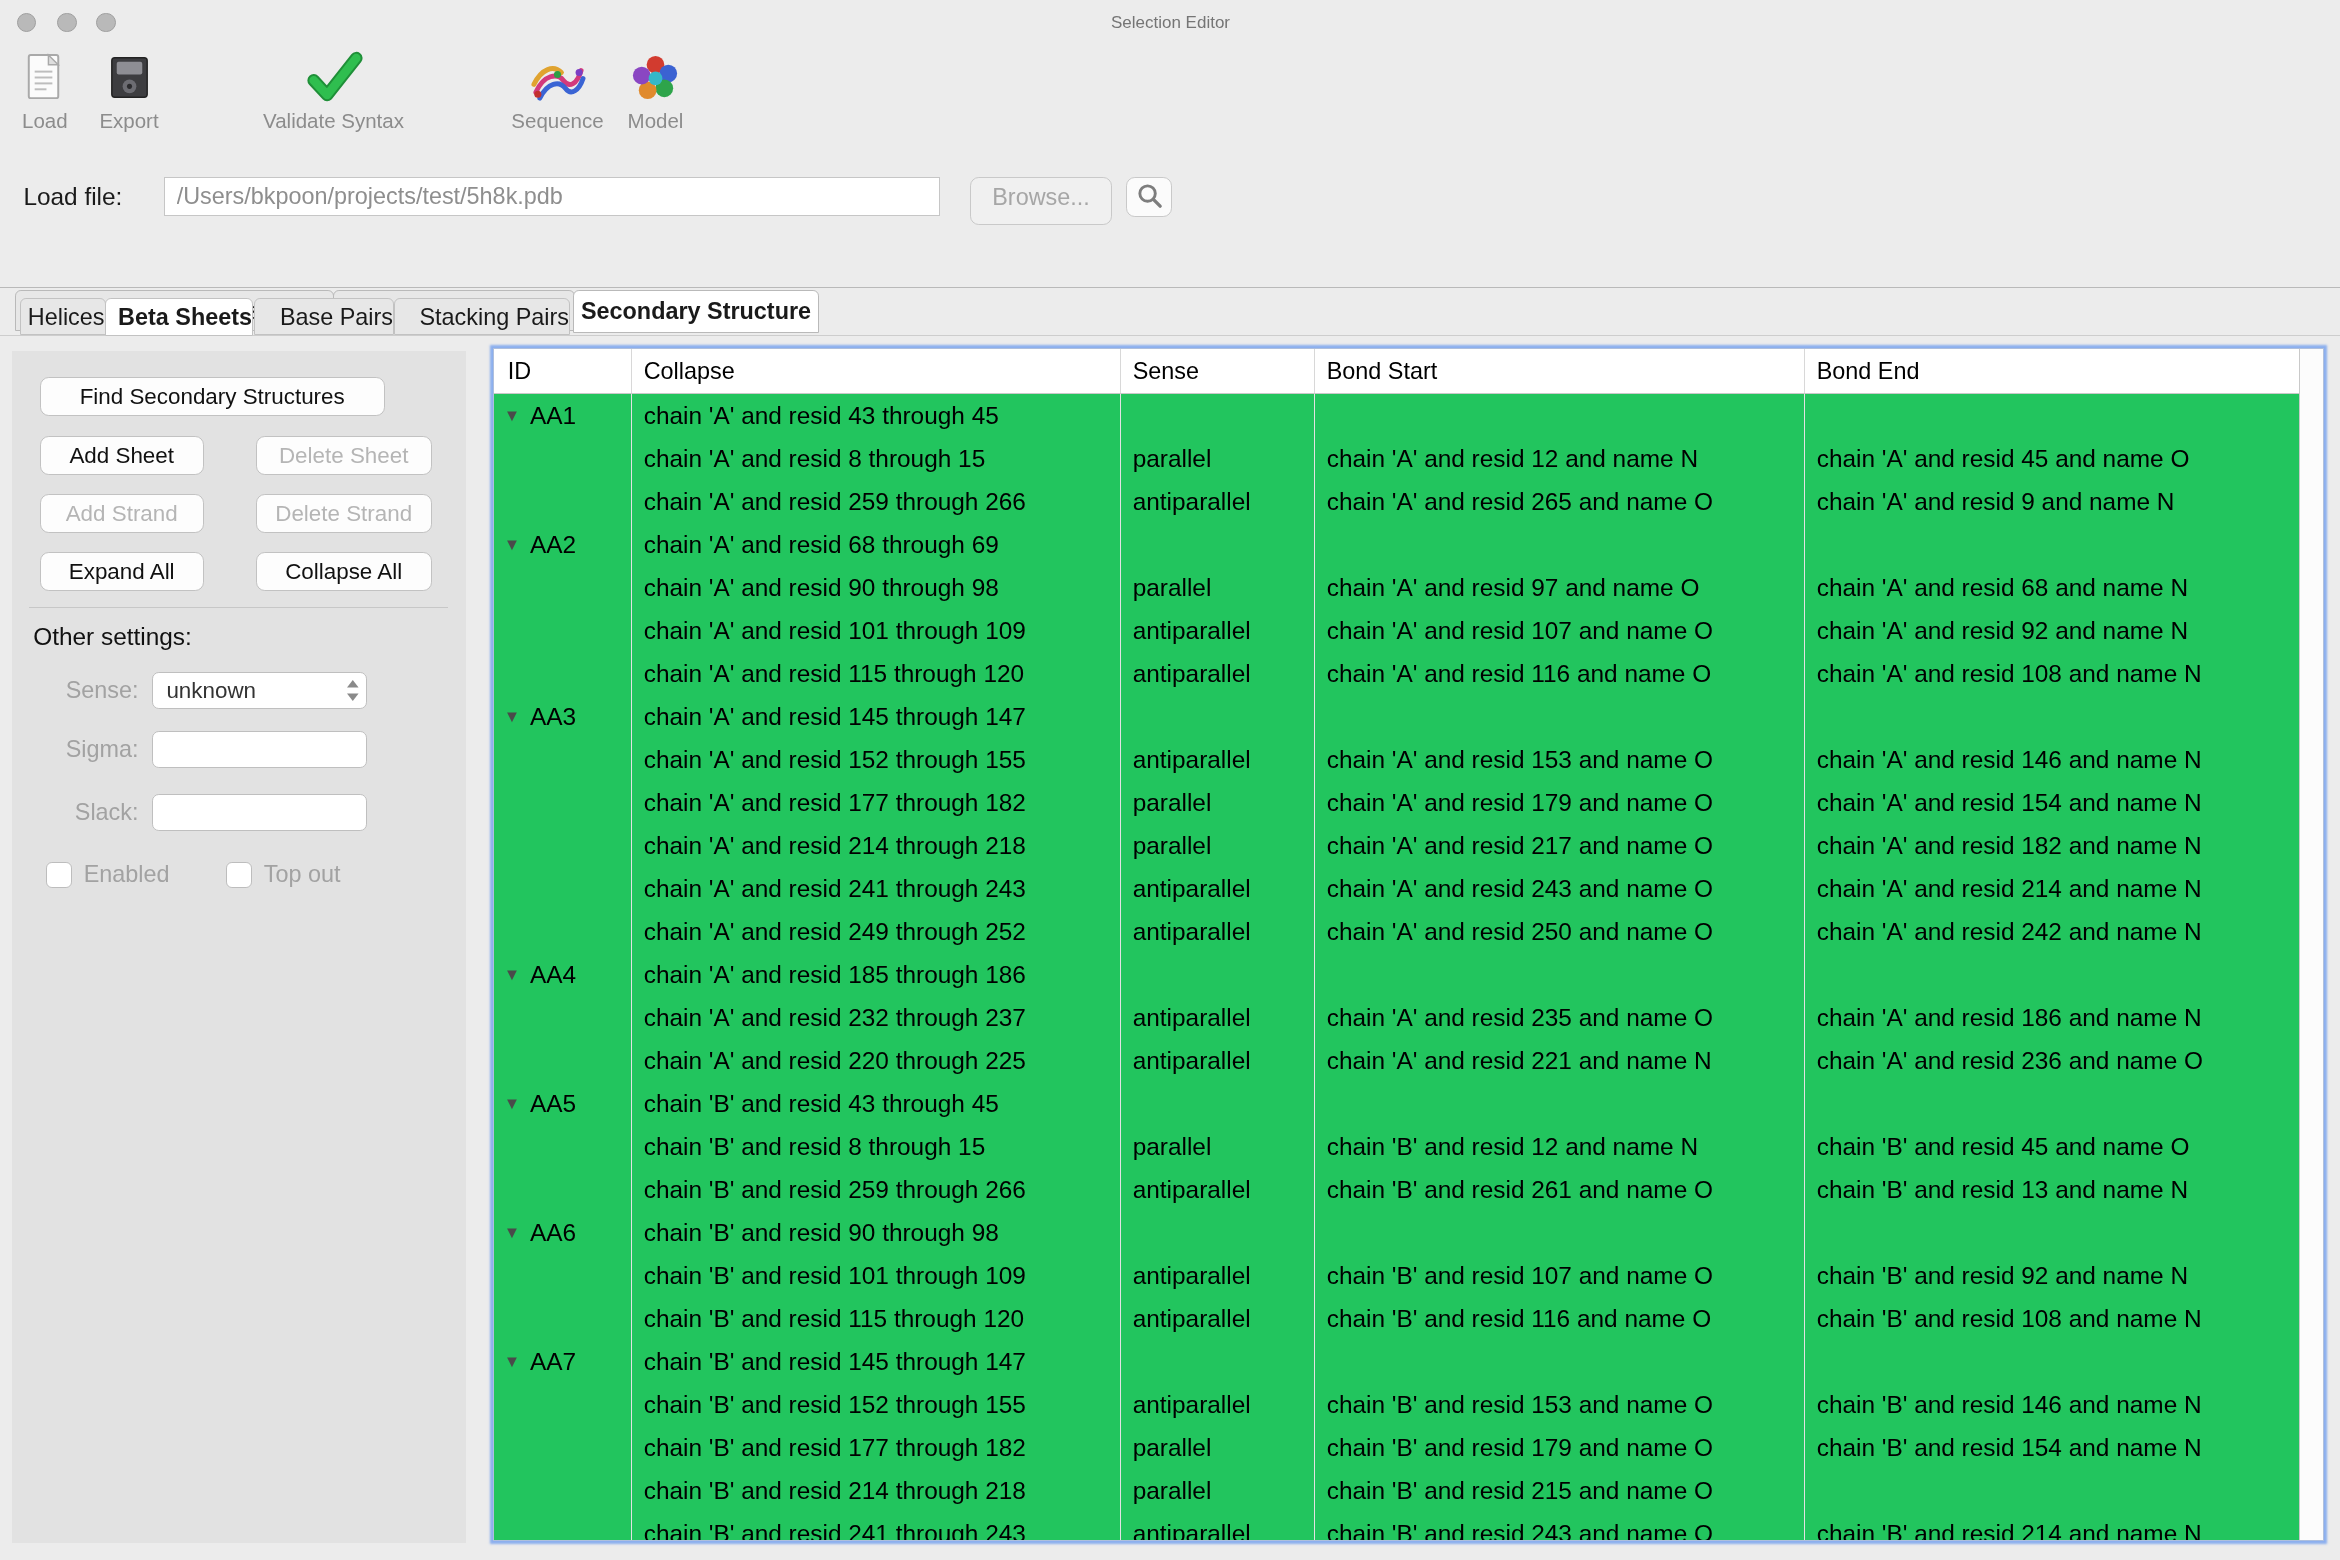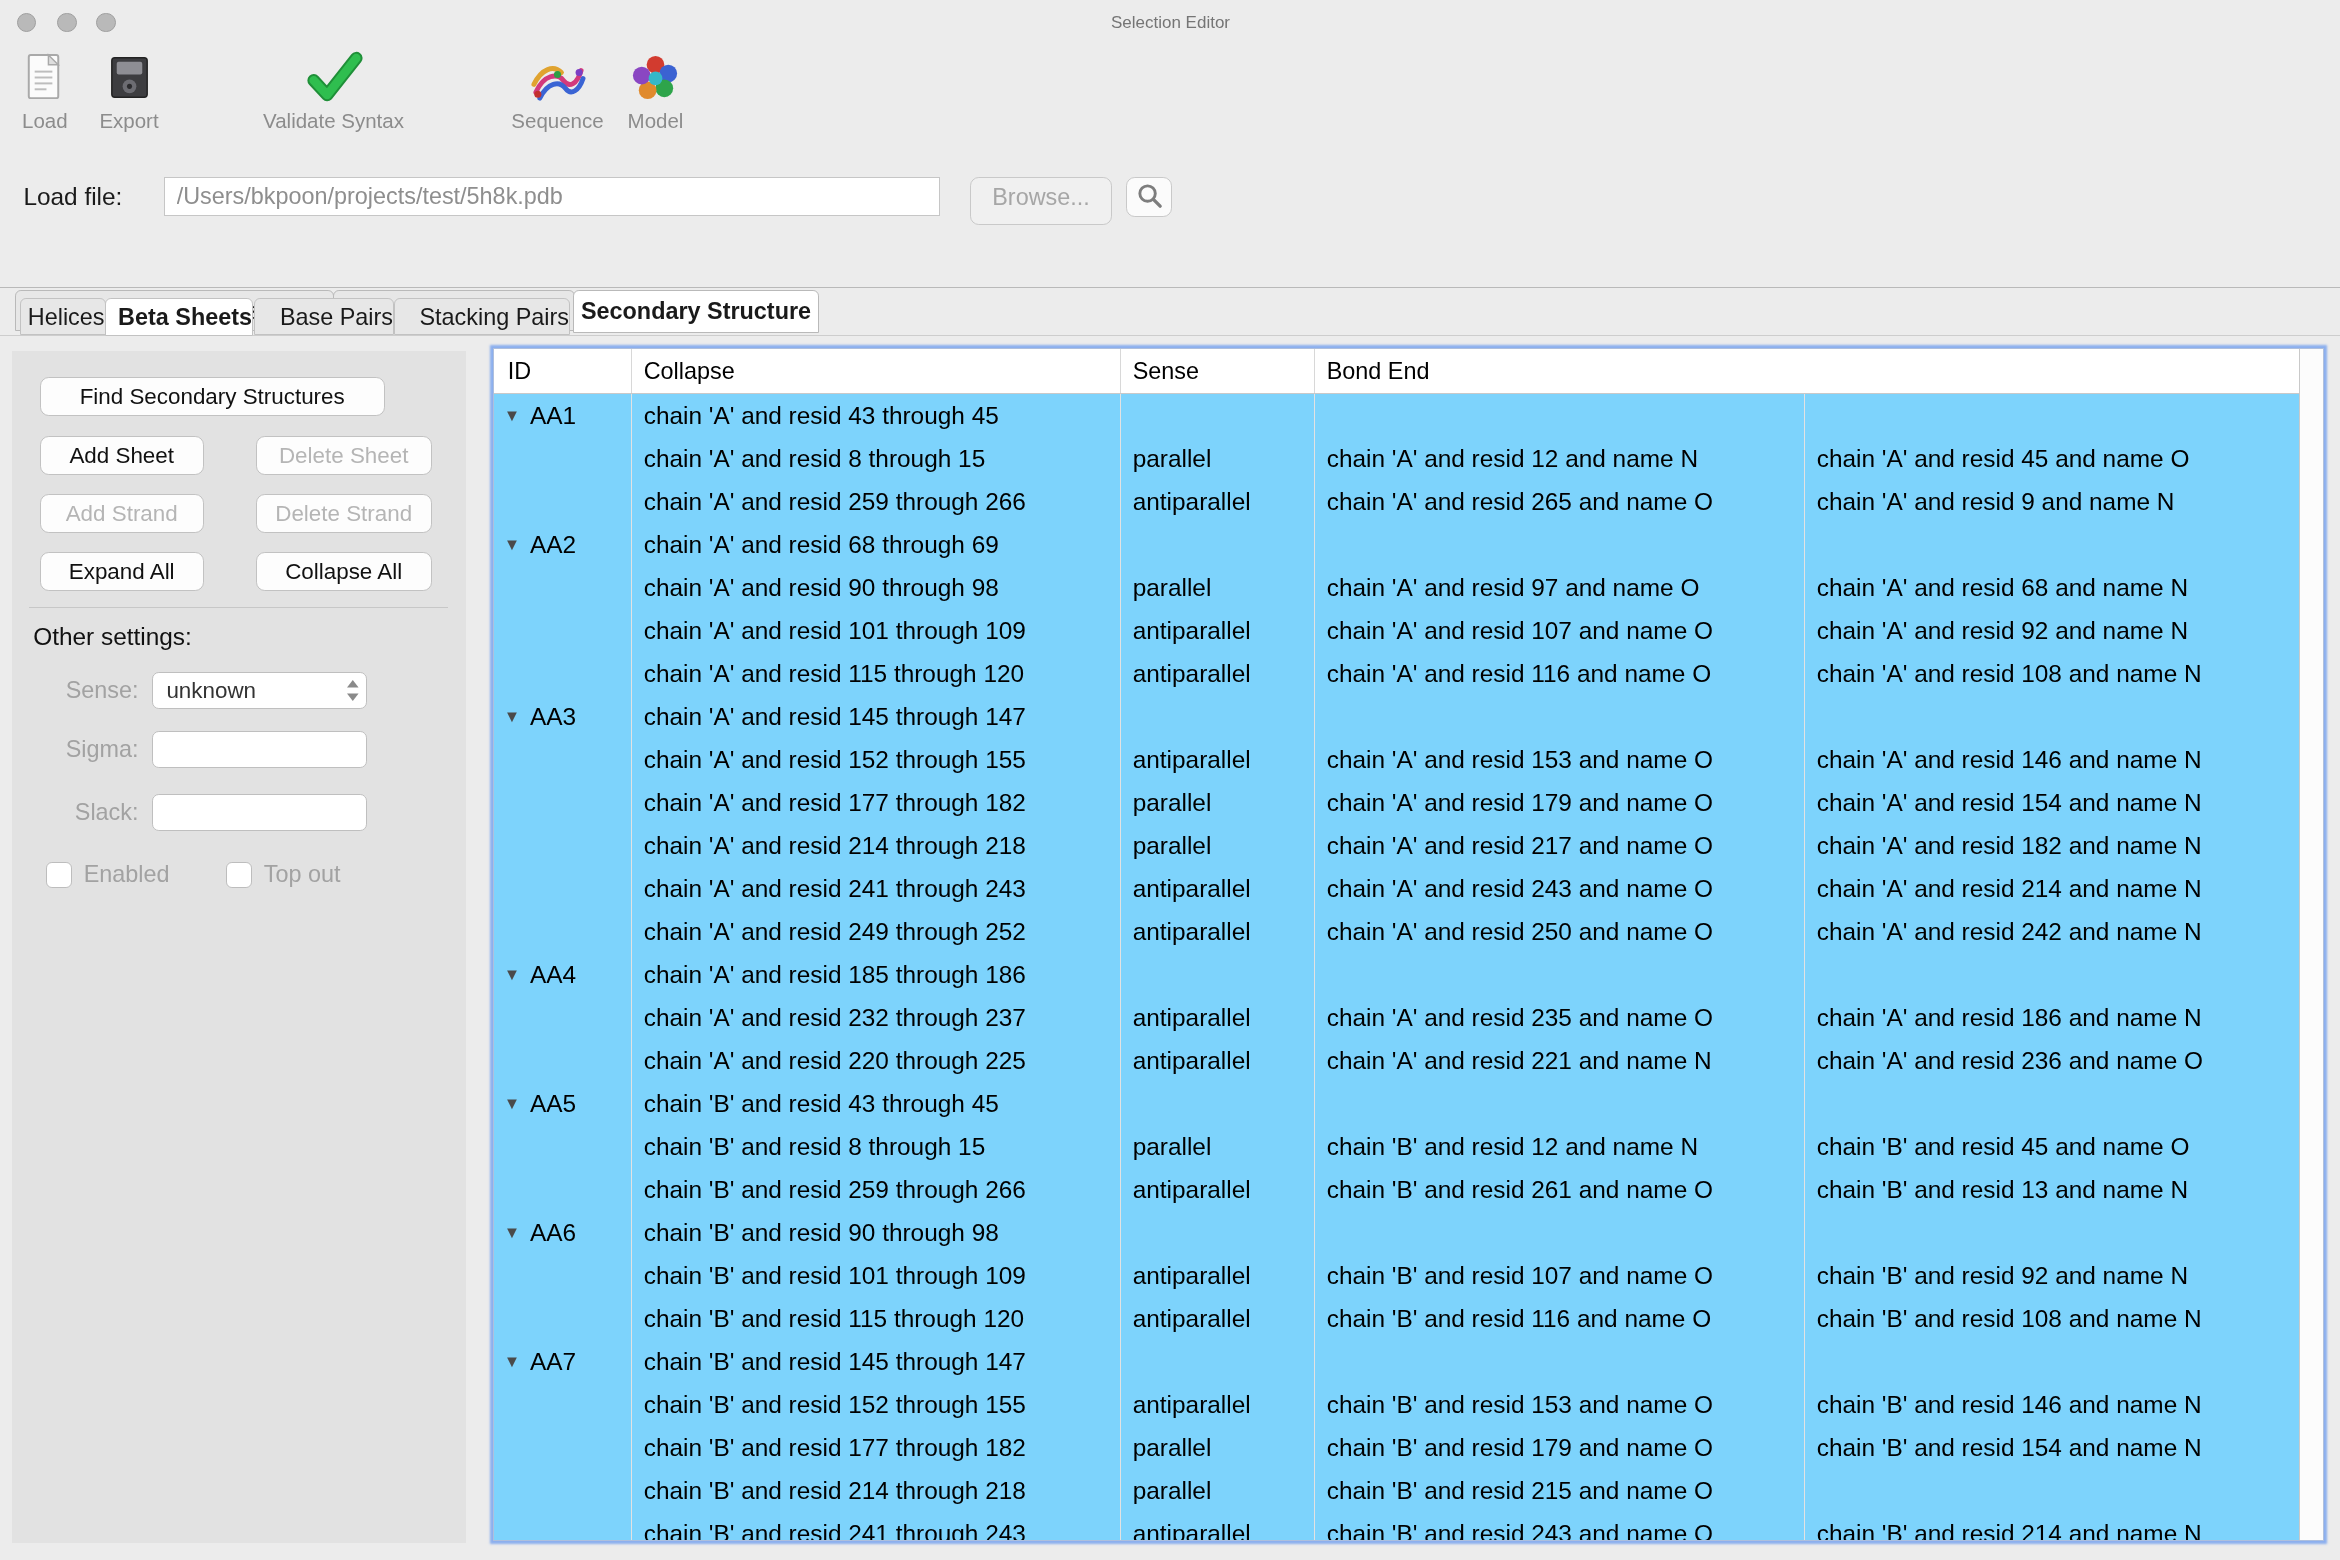--- a/index.html
+++ b/index.html
@@ -77,21 +77,21 @@
   .sidefield{font-size:22.4px;color:#333;padding:0 9.8px;outline:none;
     font-family:"Liberation Sans",sans-serif;}
   #sigma-field{top:380px;} #slack-field{top:443px;}
   .cb{position:absolute;width:26px;height:26px;box-sizing:border-box;background:#fff;
     border:1px solid #bdbdbd;border-radius:5.9px;}
   #cb-enabled{left:34px;top:511px;} #cb-topout{left:214px;top:511px;}
   .cb-label{position:absolute;top:508px;height:31px;line-height:31px;font-size:23.4px;color:#a2a2a2;}
   #cb-enabled-label{left:72px;} #cb-topout-label{left:252px;}
   
   #table-wrap{position:absolute;left:493px;top:348px;width:1831px;height:1193px;
-    background:#7dd3fc;overflow:hidden;
+    background:#22c55e;overflow:hidden;
     box-shadow:0 0 2px 2.9px rgba(100,150,240,0.70);border:1px solid #aebfdd;box-sizing:border-box;}
   .tgrid{display:grid;grid-template-columns:138px 489px 194px 490px 495px;width:1806px;}
   #thead{height:45px;border-bottom:1px solid #c9c9c9;box-sizing:border-box;background:#fff;}
   .hcell{height:44px;line-height:44px;font-size:23.4px;color:#000;padding-left:11.7px;
     border-right:1px solid #d8d8d8;box-sizing:border-box;white-space:nowrap;overflow:hidden;}
   #tbody{position:absolute;top:45px;left:0;width:1806px;}
   .trow{display:grid;grid-template-columns:138px 489px 194px 490px 495px;height:43px;}
   .tcell{height:43px;line-height:43px;font-size:24.4px;color:#000;padding-left:11.7px;
     border-right:1px solid #e2e2e2;box-sizing:border-box;white-space:nowrap;overflow:hidden;}
   .idcell{display:flex;align-items:center;padding-left:9.8px;gap:9.8px;}
@@ -230,20 +230,21 @@
   <div class="cb-label" id="cb-enabled-label">Enabled</div>
   <div class="cb" id="cb-topout"></div>
   <div class="cb-label" id="cb-topout-label">Top out</div>
 </div>
 
 <div id="table-wrap">
   <div class="tgrid" id="thead">
     <div class="hcell" style="padding-left:13.7px;">ID</div>
     <div class="hcell">Collapse</div>
     <div class="hcell">Sense</div>
+    <div class="hcell">Bond Start</div>
     <div class="hcell" style="border-right:none;">Bond End</div>
   </div>
   <div id="tbody">
       <div class="trow">
         <div class="tcell idcell">
           <span class="tri">▼</span>
           <span class="idtxt">AA1</span>
         </div>
         <div class="tcell">chain 'A' and resid 43 through 45</div>
         <div class="tcell"></div>

